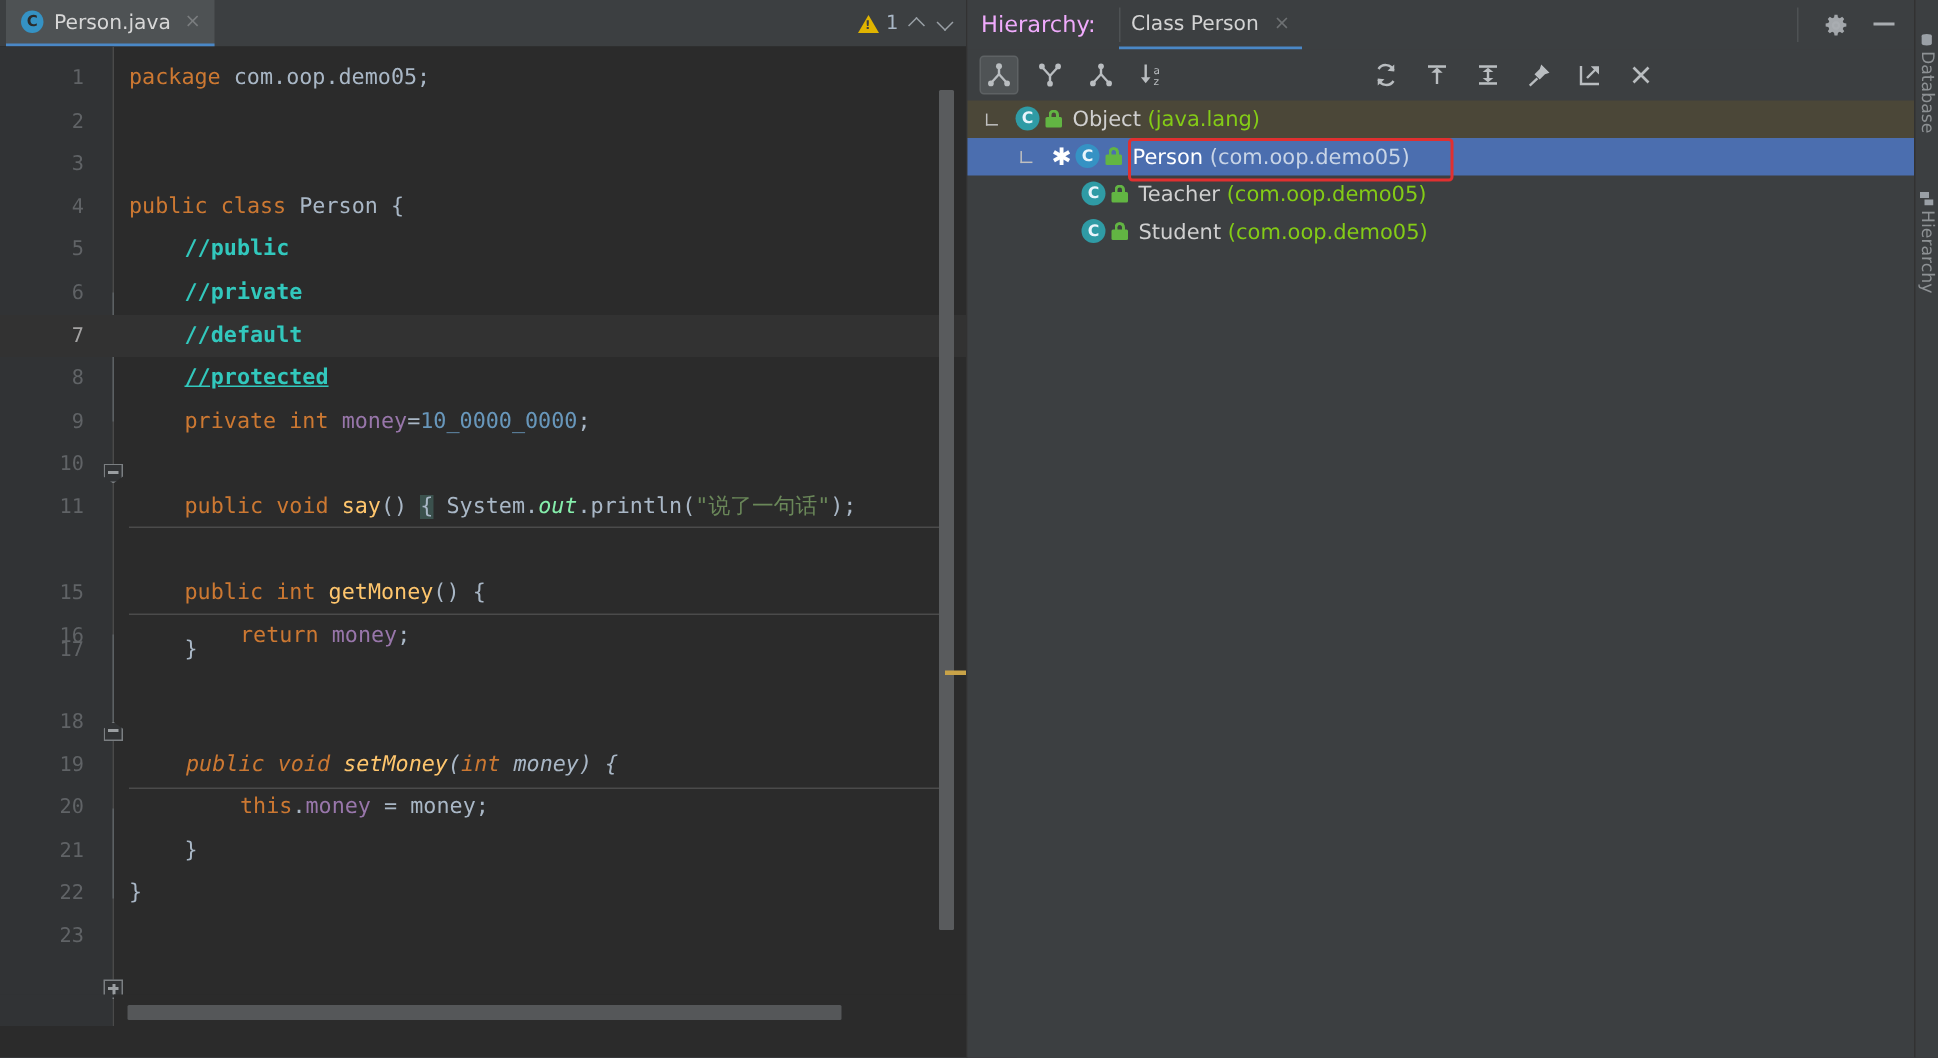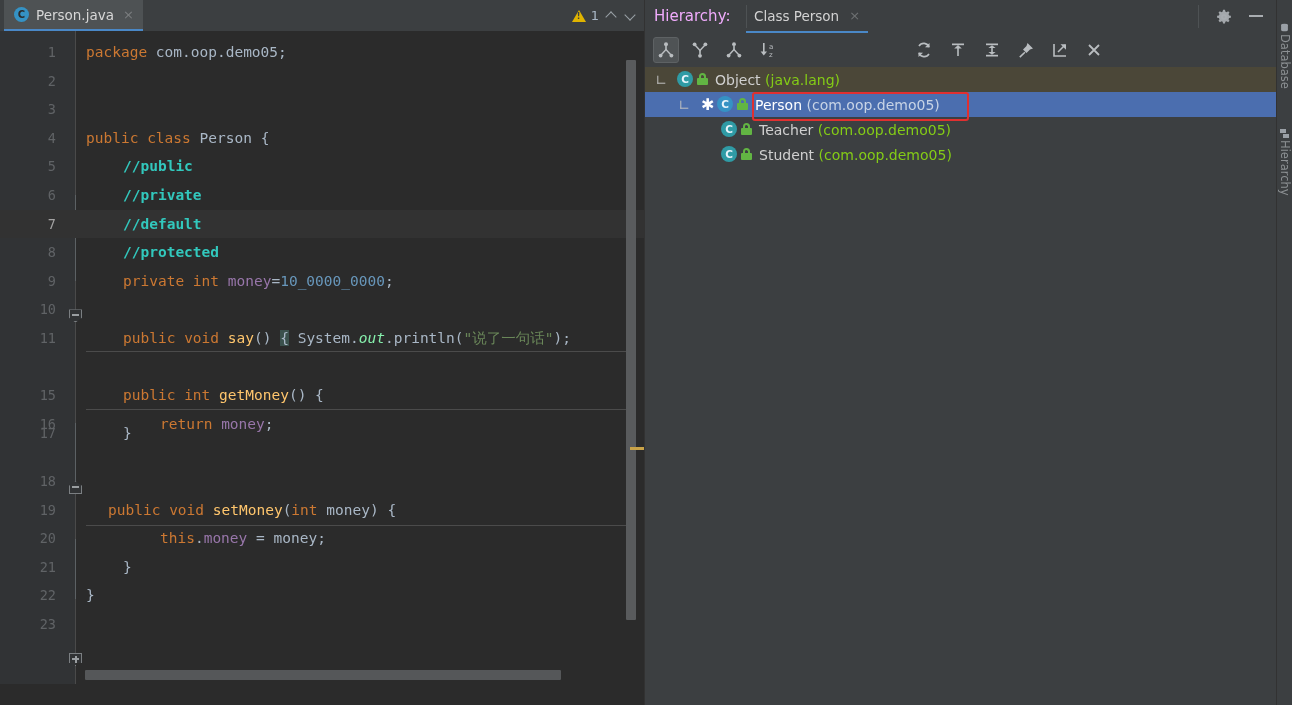--- a/index.html
+++ b/index.html
@@ -210,21 +210,21 @@
         <span class="lnum">7</span>
         <span class="ltext cmt" style="left:123px;">//default</span>
       </div>
 
       <div class="row" style="top:207.2px;">
         <span class="lnum">8</span>
         <span class="fmark bot" style="top:243px;">
             <span class="pent"></span>
             <span class="bar"></span>
           </span>
-        <span class="ltext cmt" style="left:123px;">//protected</span>
+        <span class="ltext cmt" style="left:123px;text-decoration:underline;">//protected</span>
       </div>
 
       <div class="row" style="top:235.8px;">
         <span class="lnum">9</span>
         <span class="ltext" style="left:123px;"><span class="kw">private</span> <span class="kw">int</span> <span class="fld">money</span><span class="plain">=</span><span class="num">10_0000_0000</span><span class="plain">;</span></span>
       </div>
 
       <div class="row" style="top:264.4px;">
         <span class="lnum">10</span>
       </div>
@@ -257,21 +257,21 @@
         <span class="ltext plain" style="left:123px;">}</span>
       </div>
 
       <div class="row" style="top:436px;">
         <span class="lnum">18</span>
       </div>
 
       <div class="row" style="top:464.6px;">
         <span class="lnum">19</span>
 
-        <span class="ltext" style="left:108px;"><span class="kw">public</span> <span class="kw">void</span> <span class="mth">setMoney</span><span class="plain">(</span><span class="kw">int</span><span class="plain"> money</span><span class="plain">) {</span></span>
+        <span class="ltext" style="left:124px;font-style:italic;"><span class="kw">public</span> <span class="kw">void</span> <span class="mth">setMoney</span><span class="plain">(</span><span class="kw">int</span><span class="plain"> money</span><span class="plain">) {</span></span>
       </div>
 
       <div class="row" style="top:493.2px;padding-left:32px;">
         <span class="lnum">20</span>
         <span class="ltext" style="left:160px;"><span class="kw">this</span><span class="plain">.</span><span class="fld">money</span><span class="plain"> = </span><span class="plain">money</span><span class="plain">;</span></span>
       </div>
 
       <div class="row" style="top:521.8px;">
         <span class="lnum">21</span>
 

